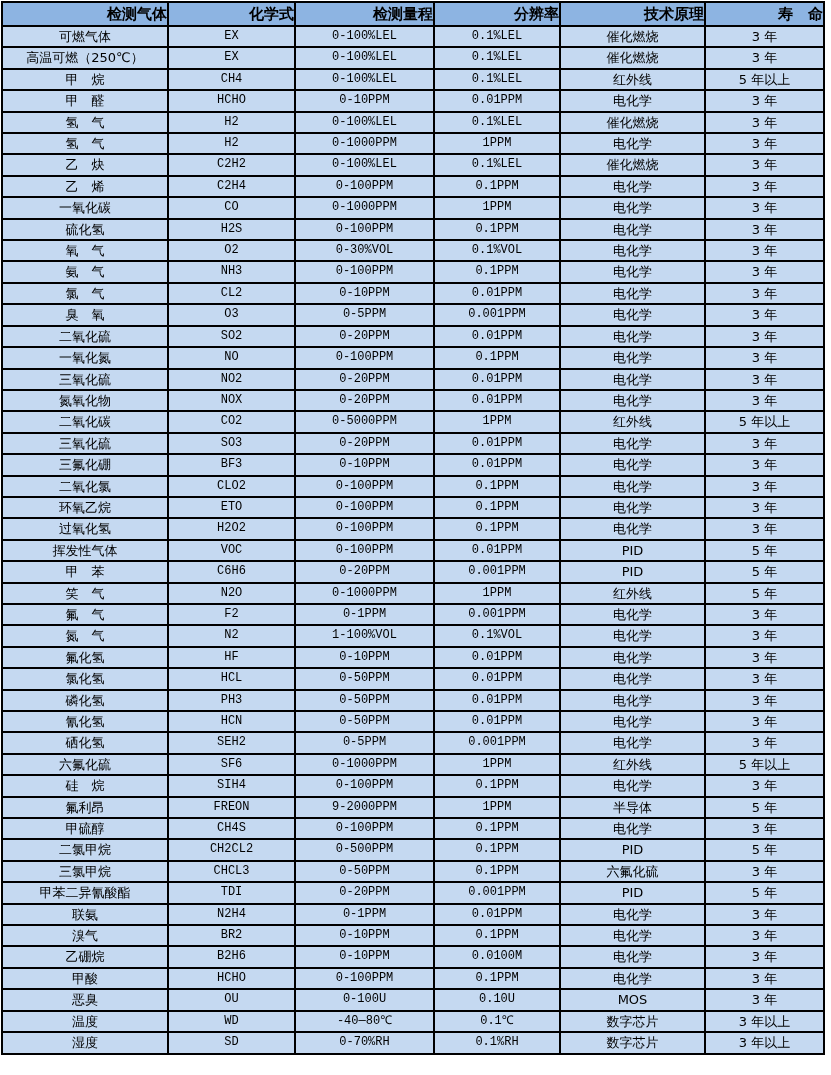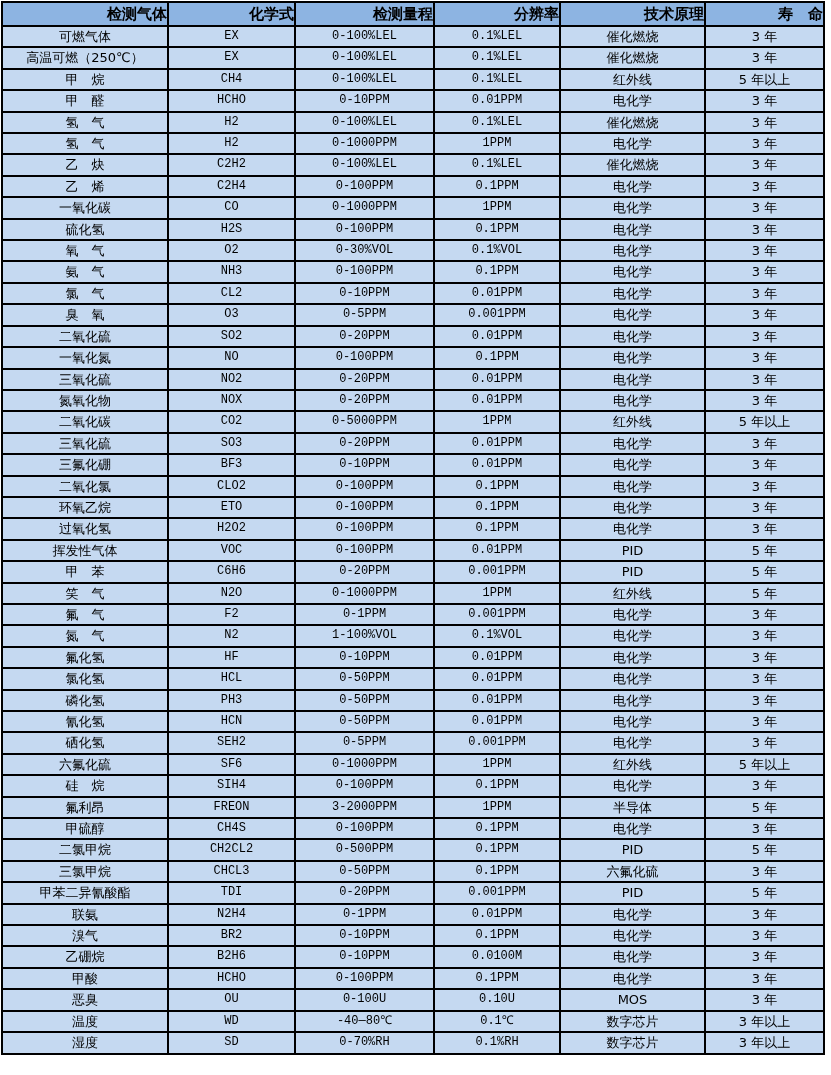--- a/index.html
+++ b/index.html
@@ -353,21 +353,21 @@
           <td>硅　烷</td>
           <td class="mono">SIH4</td>
           <td class="mono">0-100PPM</td>
           <td class="mono">0.1PPM</td>
           <td>电化学</td>
           <td>3 年</td>
         </tr>
         <tr>
           <td>氟利昂</td>
           <td class="mono">FREON</td>
-          <td class="mono">3-2000PPM</td>
+          <td class="mono">9-2000PPM</td>
           <td class="mono">1PPM</td>
           <td>半导体</td>
           <td>5 年</td>
         </tr>
         <tr>
           <td>甲硫醇</td>
           <td class="mono">CH4S</td>
           <td class="mono">0-100PPM</td>
           <td class="mono">0.1PPM</td>
           <td>电化学</td>

